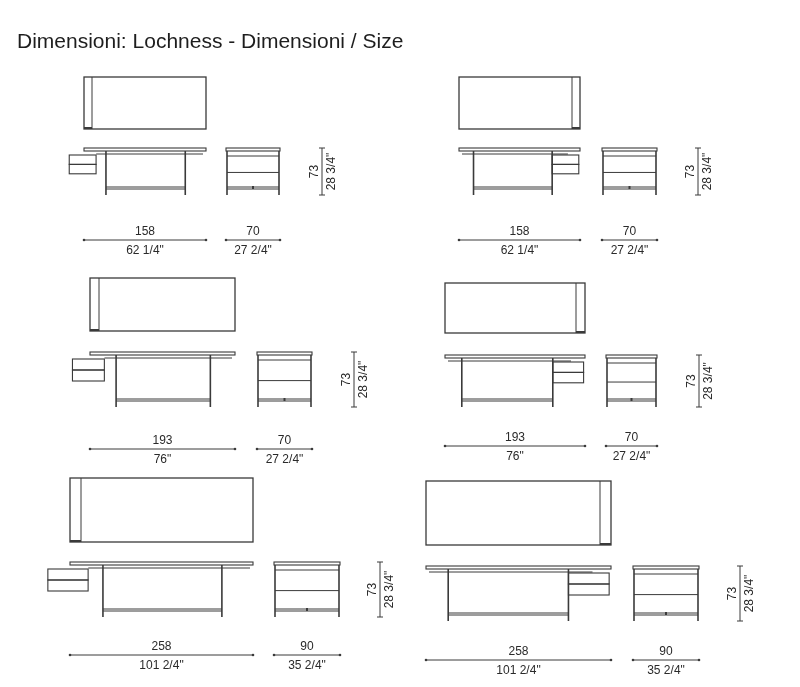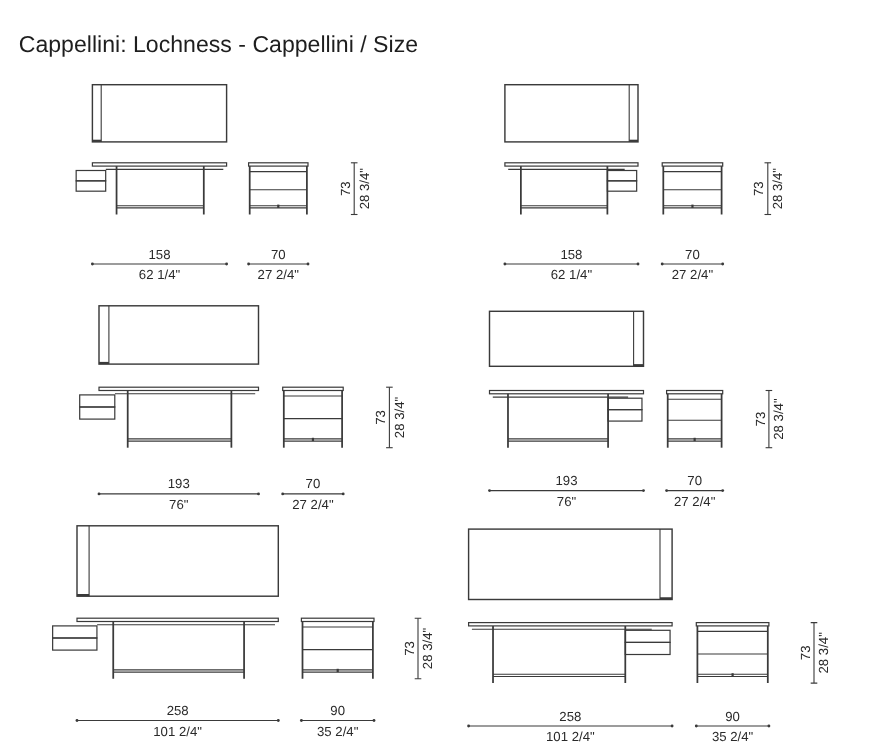--- a/index.html
+++ b/index.html
@@ -6,21 +6,21 @@
   body { width: 800px; height: 687px; position: relative; overflow: hidden;
          font-family: "Liberation Sans", sans-serif; color: #222; }
   .title { position: absolute; left: 17px; top: 29px; font-size: 21px;
            color: #1e1e1e; letter-spacing: 0; white-space: nowrap; }
   svg.drawing { position: absolute; left: 0; top: 0; }
   .lbl { font-family: "Liberation Sans", sans-serif; font-size: 12px; fill: #2a2a2a; }
 </style>
 </head>
 <body>
 
-<div class="title">Cappellini: Lochness - Cappellini / Size</div>
+<div class="title">Dimensioni: Lochness - Dimensioni / Size</div>
 
 <svg class="drawing" id="drawing" width="800" height="687" viewBox="0 0 800 687" xmlns="http://www.w3.org/2000/svg">
     <g>
       <g>
         <rect x="84" y="77" width="122" height="52" fill="none" stroke="#3a3a3a" stroke-width="1.3"></rect>
         <line x1="92" y1="77" x2="92" y2="129" stroke="#3a3a3a" stroke-width="1"></line>
         <line x1="84" y1="128" x2="92" y2="128" stroke="#3a3a3a" stroke-width="2"></line>
       </g>
       <g>
         <rect x="84" y="148" width="122" height="3" fill="none" stroke="#3a3a3a" stroke-width="1.1"></rect>

